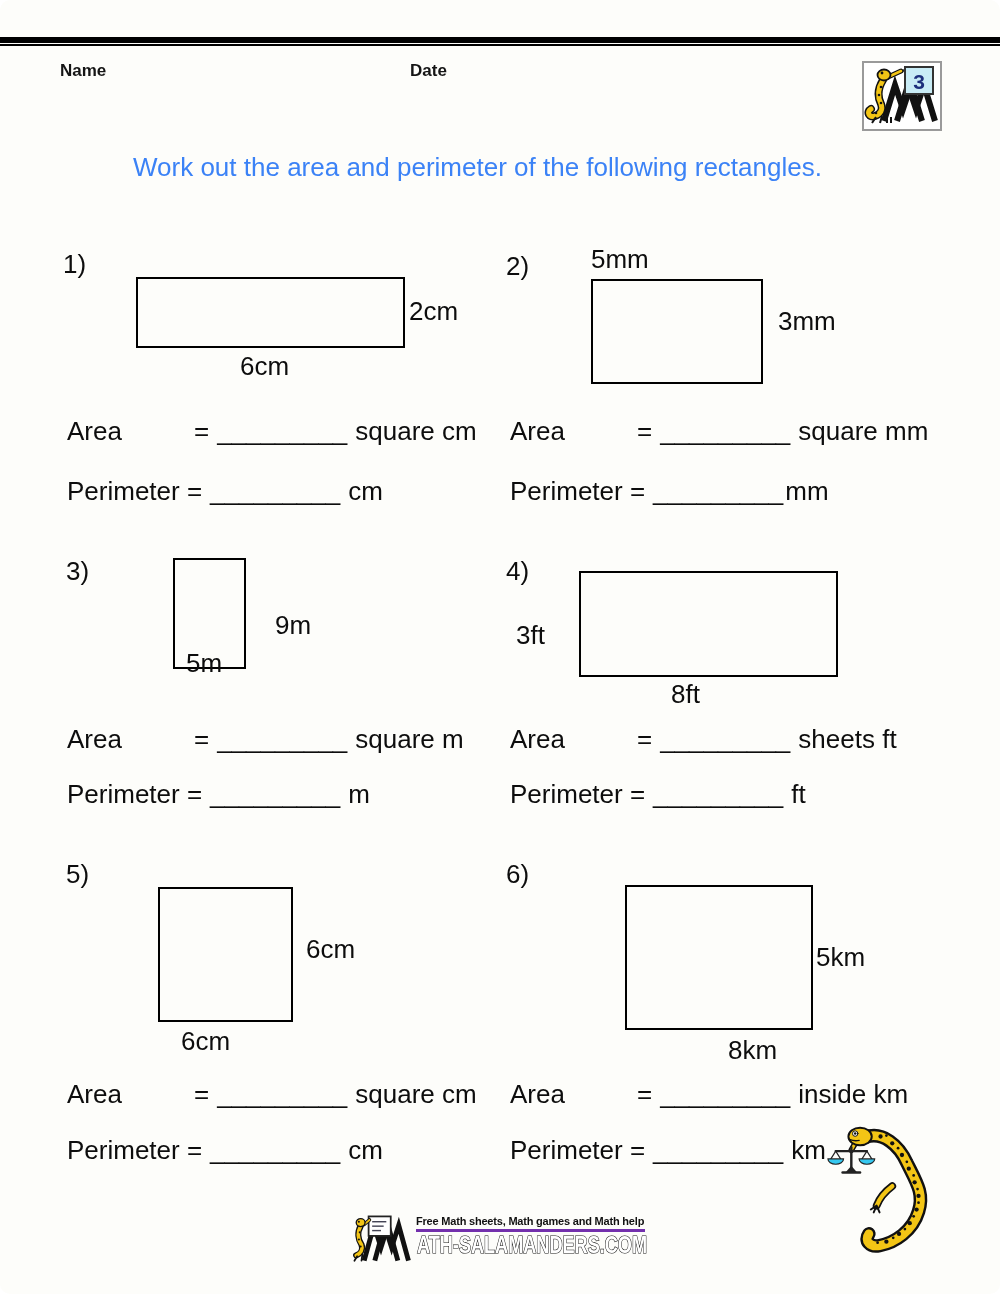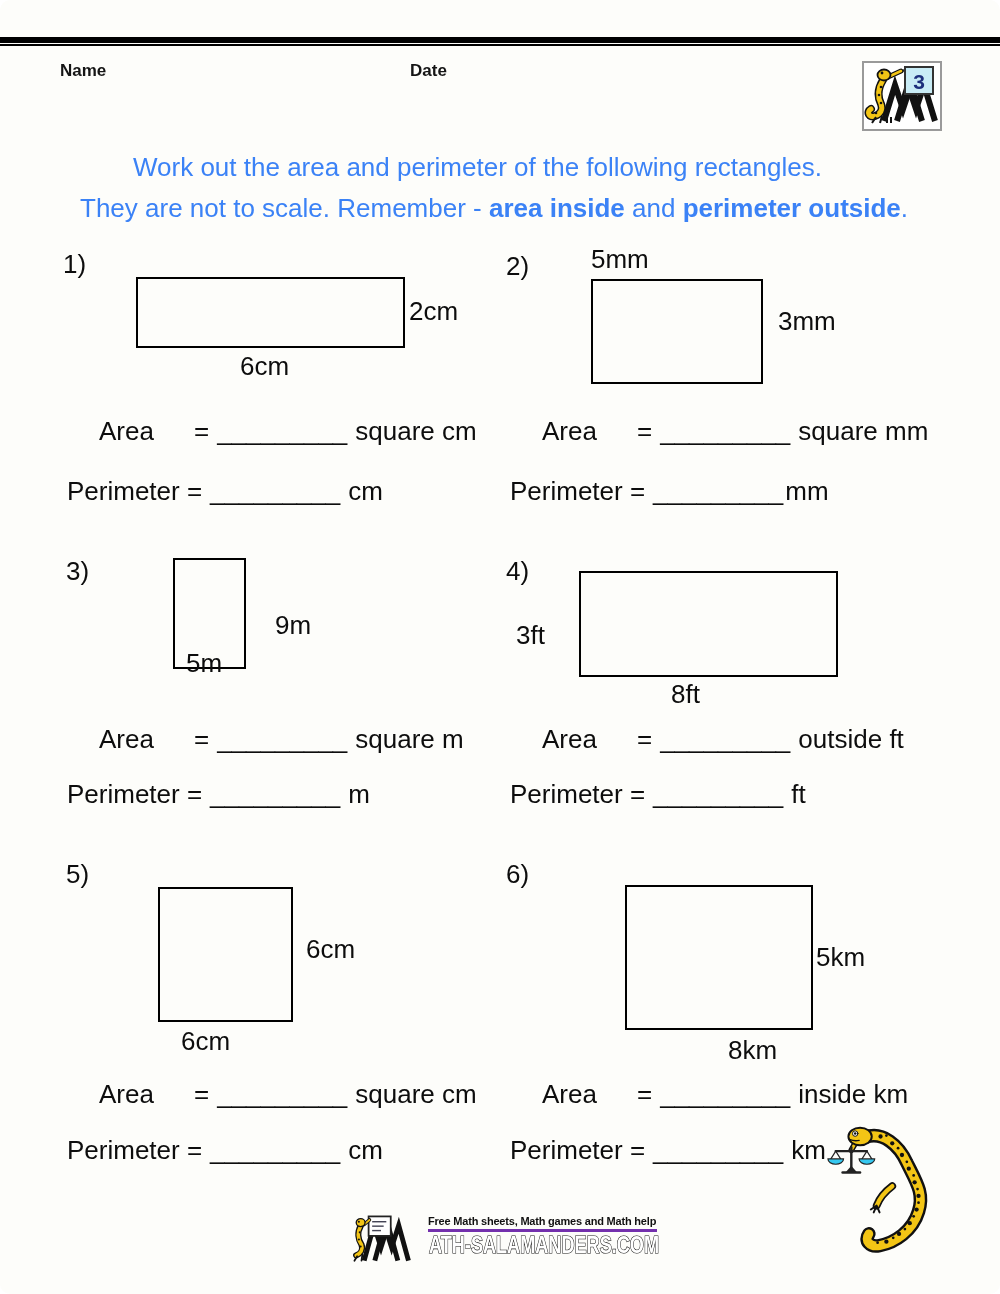--- a/index.html
+++ b/index.html
@@ -26,23 +26,23 @@
   .instr { position:absolute; font-size:26px; color:#3b82f6; white-space:nowrap; }
   .instr b { font-weight:700; }
   .pnum { position:absolute; font-size:26px; color:#0d0d0d; }
   .rshape { position:absolute; border:2px solid #000; background:#fdfdfa; }
   .dim { position:absolute; font-size:26px; color:#0d0d0d; white-space:nowrap; }
   .dim.ctr { text-align:left; }
   .stat {
     position:absolute; display:flex; column-gap:8px; align-items:baseline;
     font-size:26px; color:#0d0d0d; white-space:nowrap;
   }
-  .stat .lab { display:inline-block; width:119px;text-align:center; }
+  .stat .lab { display:inline-block; width:119px; }
   .footer { position:absolute; left:350px; top:1211px; display:flex; }
-  .fcol { margin-left:16px; padding-top:4px; }
+  .fcol { margin-left:4px; padding-top:4px; }
   .tagline { font-size:11px; font-weight:700; letter-spacing:-0.2px; color:#111; width:230px; white-space:nowrap; }
   .fline { width:229px; height:3px; background:#7330ad; margin:2px 0 1px; }
   .mascot { position:absolute; left:826px; top:1120px; }
 </style>
 </head>
 <body>
 
 <div class="page">
 
   <div class="topbar"></div>
@@ -73,21 +73,20 @@
         <line x1="12" y1="54" x2="8" y2="60" stroke="#111" stroke-width="2"></line>
         <line x1="18" y1="53" x2="16" y2="60" stroke="#111" stroke-width="2"></line>
         <line x1="23" y1="54" x2="23" y2="60" stroke="#111" stroke-width="2"></line>
         <line x1="27" y1="54" x2="27" y2="60" stroke="#111" stroke-width="2"></line>
       </g>
     </svg>
   </div>
 
 
   <div class="instr" style="left:133px;top:152px">Work out the area and perimeter of the following rectangles.</div>
-  <div class="instr" style="left:80px;top:193px"><span>They are not to scale. Remember - </span><b>area inside</b><span> and </span><b>perimeter outside</b><span>.</span></div>
 
   <div>
     <div class="pnum" style="left:63px;top:249px">1)</div>
     <div class="rshape" style="left:136px;top:277px;width:269px;height:71px"></div>
     <div class="dim" style="left:409px;top:296px">2cm</div>
     <div class="dim" style="left:240px;top:351px">6cm</div>
     <div class="stat" style="left:67px;top:416px">
       <span class="lab">Area</span>
       <span>=</span>
       <span>_________</span>
@@ -138,21 +137,21 @@
 
   <div>
     <div class="pnum" style="left:506px;top:556px">4)</div>
     <div class="dim" style="left:516px;top:620px">3ft</div>
     <div class="rshape" style="left:579px;top:571px;width:259px;height:106px"></div>
     <div class="dim" style="left:671px;top:679px">8ft</div>
     <div class="stat" style="left:510px;top:724px">
       <span class="lab">Area</span>
       <span>=</span>
       <span>_________</span>
-      <span>outside ft</span>
+      <span>sheets ft</span>
     </div>
     <div class="stat" style="left:510px;top:779px">
       <span>Perimeter =</span>
       <span>_________</span>
       <span>ft</span>
     </div>
   </div>
 
   <div>
     <div class="pnum" style="left:66px;top:859px">5)</div>

